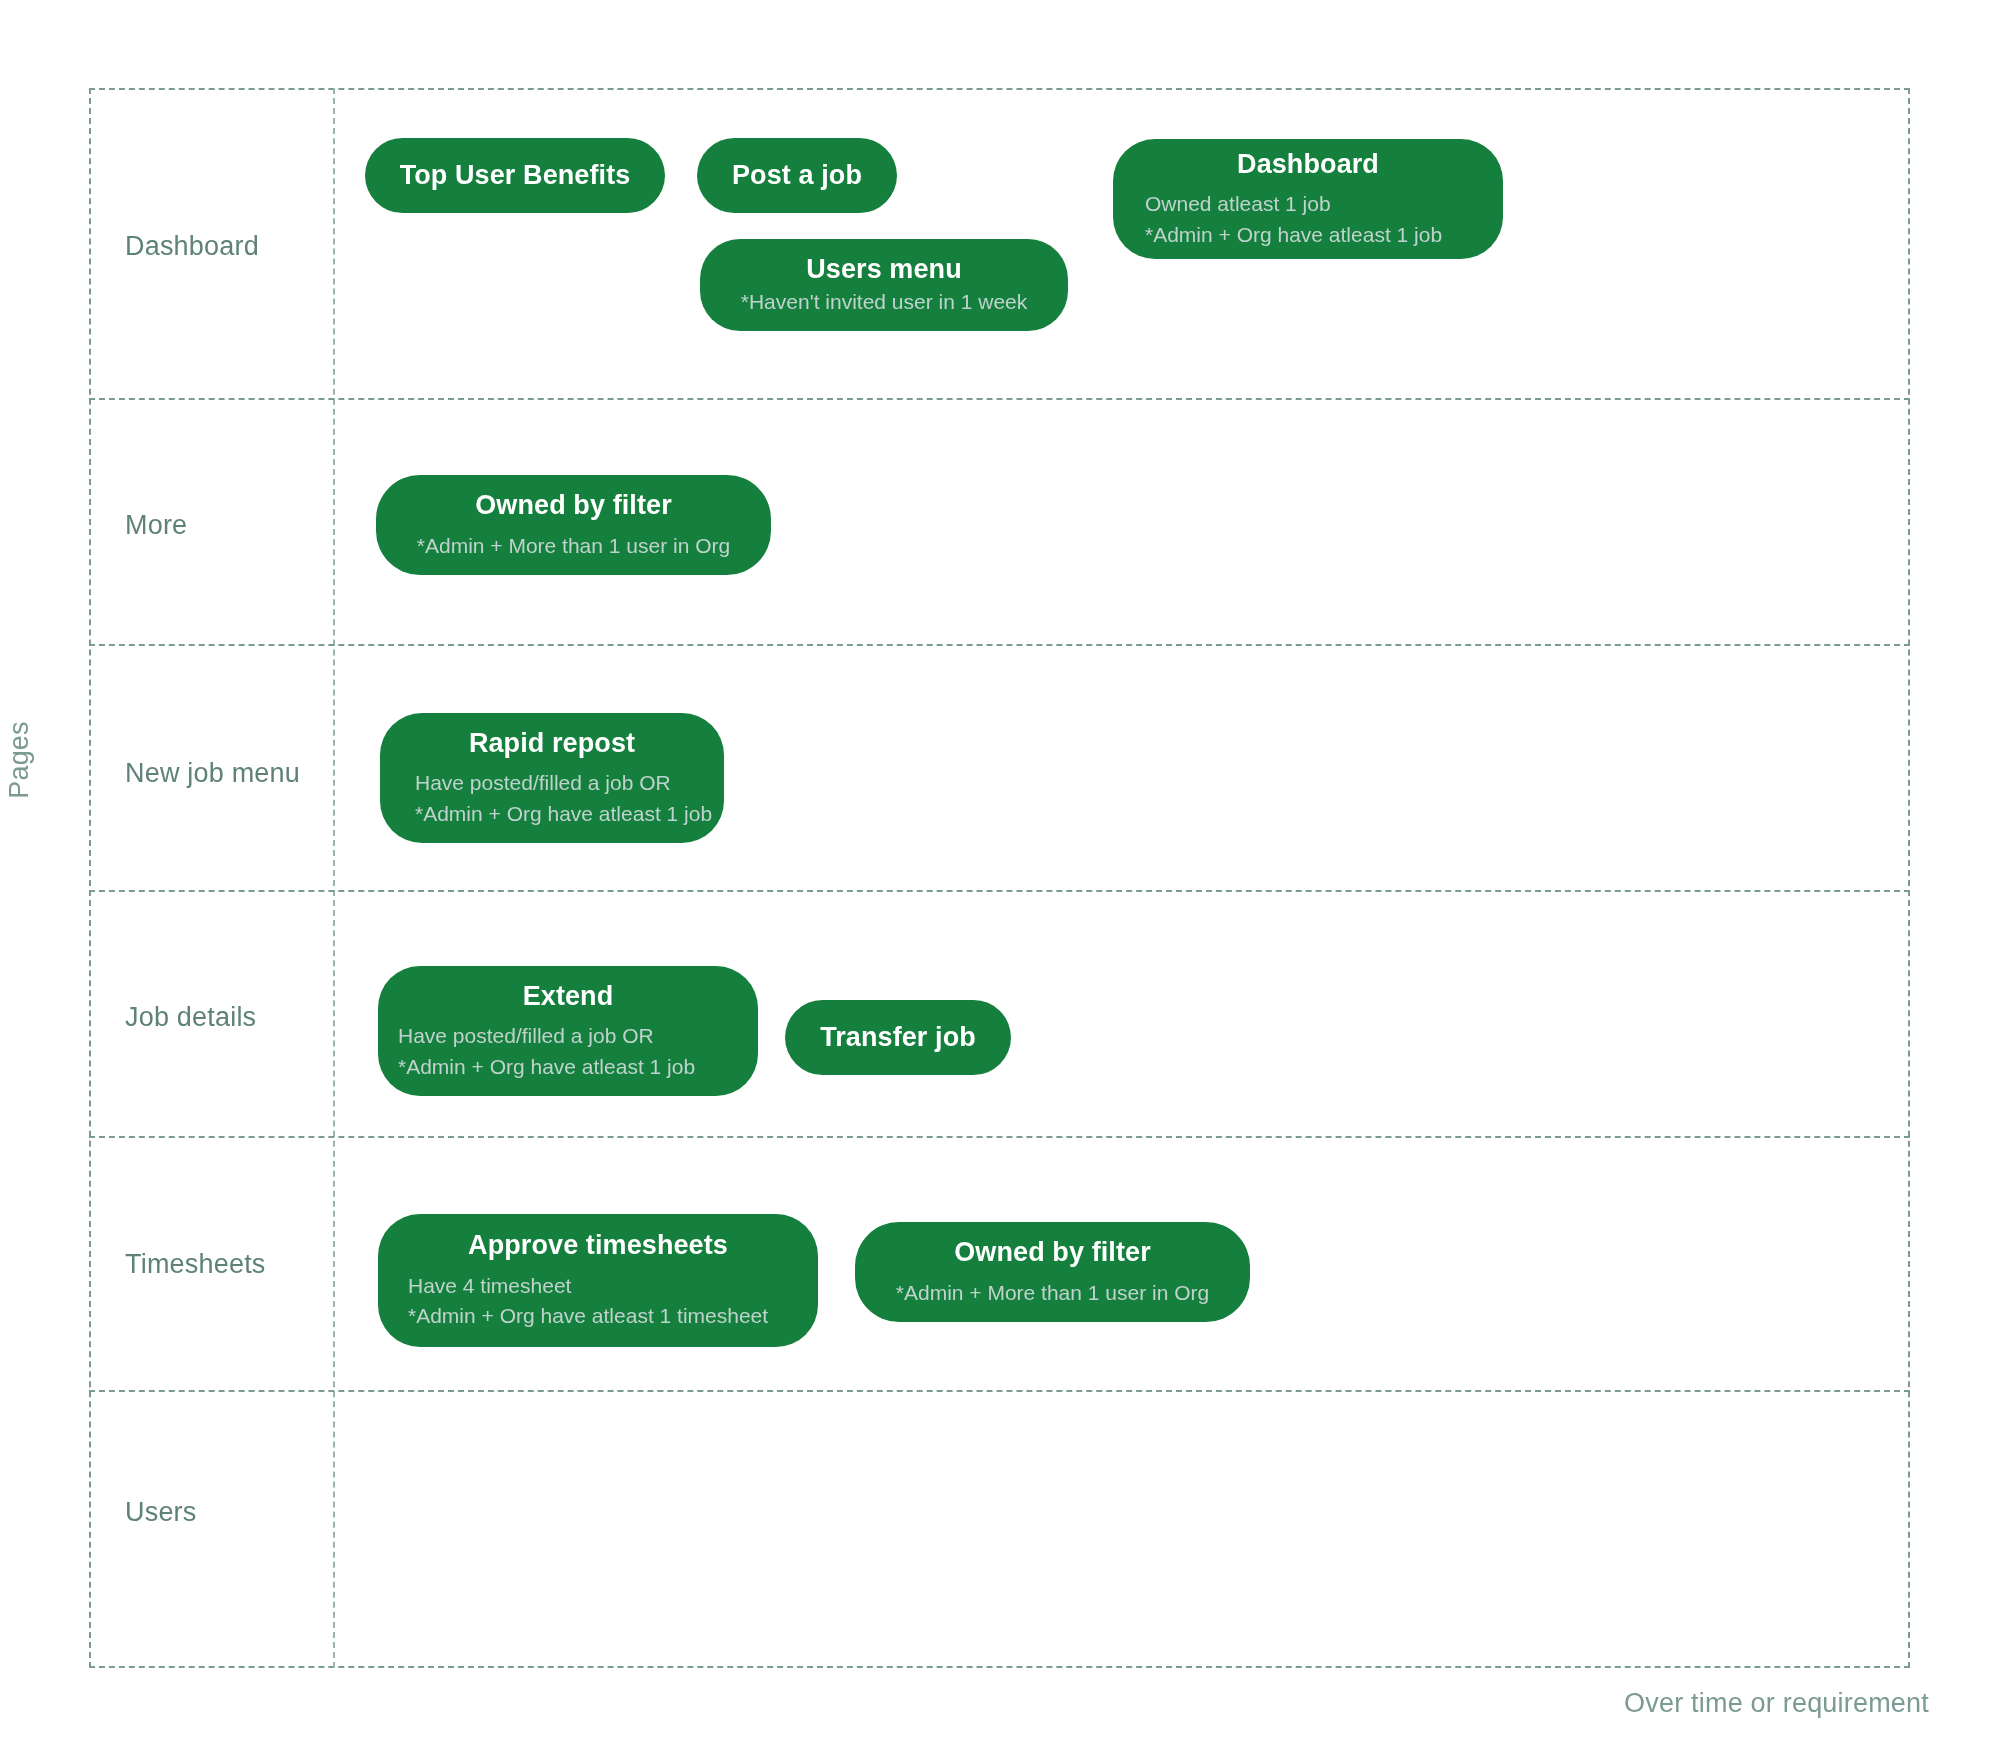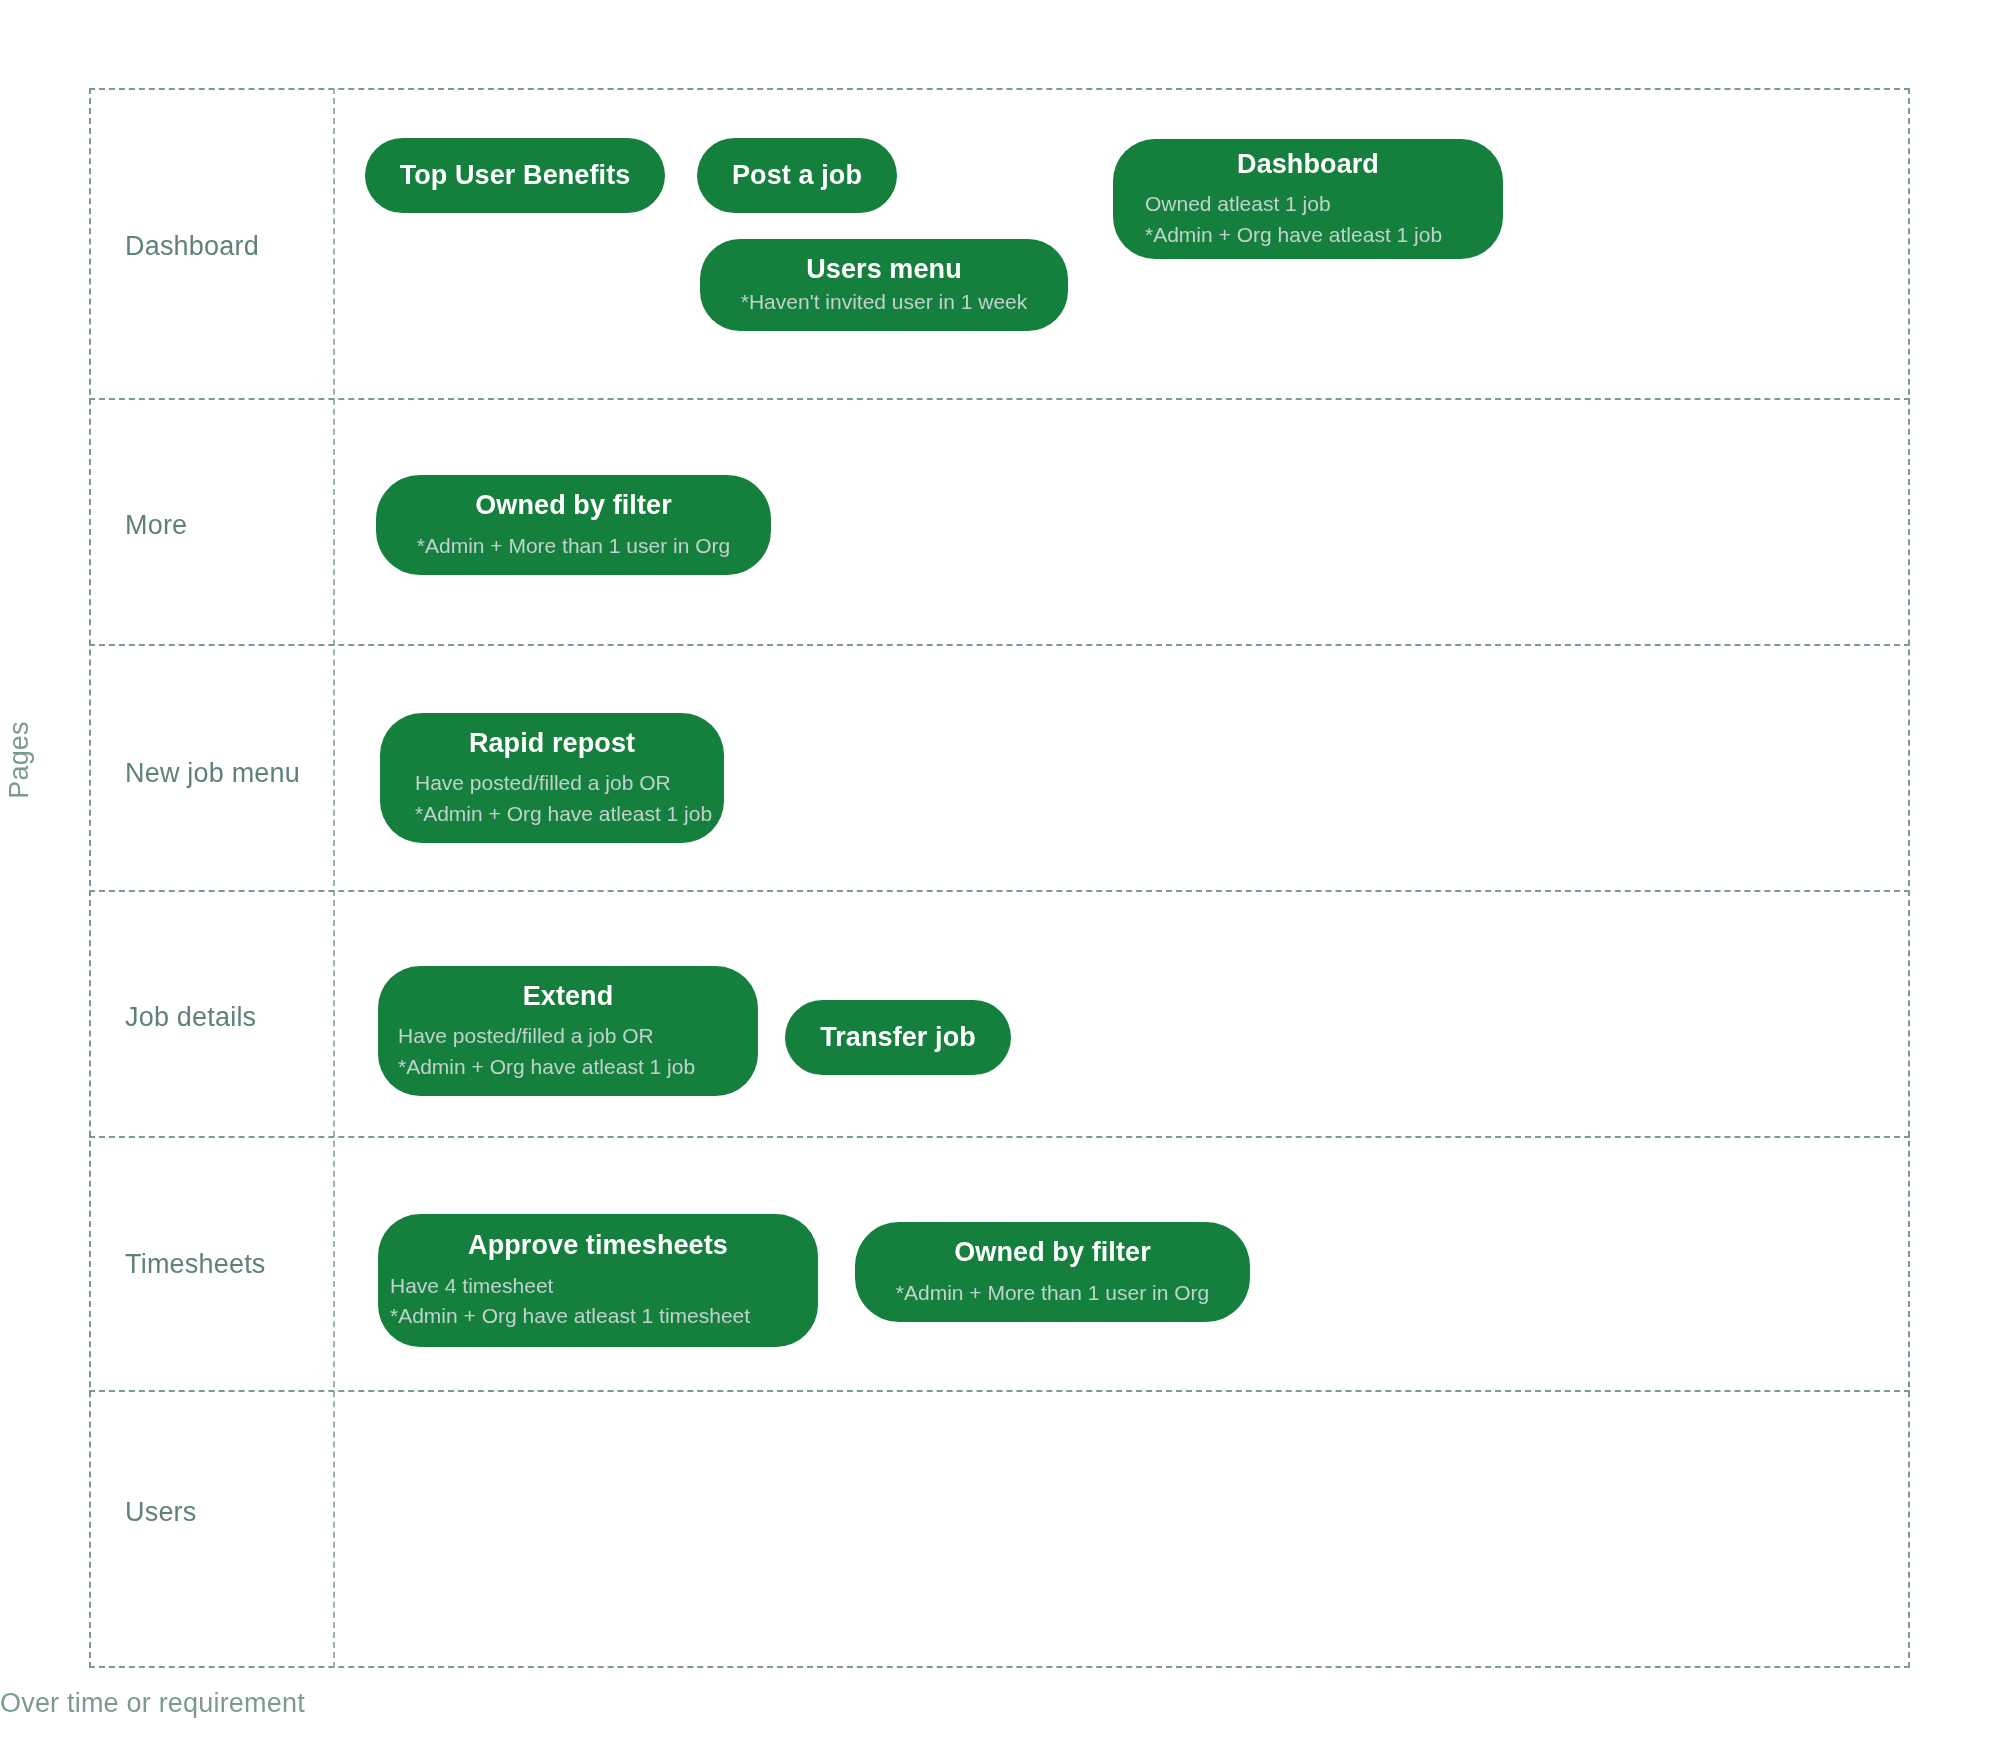--- a/index.html
+++ b/index.html
@@ -32,21 +32,21 @@
     font-size: 27px;
     color: #7b9a93;
     letter-spacing: 0.2px;
     white-space: nowrap;
   }
   .axis-x {
     position: absolute;
     left: 0;
     top: 1688px;
     width: 1929px;
-    text-align: left;
+    text-align: right;
     font-size: 27px;
     color: #7b9a93;
     letter-spacing: 0.2px;
   }
 
   
   .grid {
     position: absolute;
     left: 89px;
     top: 88px;
@@ -190,21 +190,21 @@
     <div class="card-lines left" style="margin-top:8px;">
       <div class="card-line">Have posted/filled a job OR</div>
       <div class="card-line">*Admin + Org have atleast 1 job</div>
     </div>
   </div>
 
   <div class="card pill" style="left:785px; top:1000px; width:226px; height:75px;">
     <div class="card-title">Transfer job</div>
   </div>
 
-  <div class="card" style="left:378px; top:1214px; width:440px; height:133px; border-radius:42px; padding:16px 12px;">
+  <div class="card" style="left:378px; top:1214px; width:440px; height:133px; border-radius:42px; padding:16px 30px;">
     <div class="card-title">Approve timesheets</div>
     <div class="card-lines left" style="margin-top:8px;">
       <div class="card-line">Have 4 timesheet</div>
       <div class="card-line">*Admin + Org have atleast 1 timesheet</div>
     </div>
   </div>
 
   <div class="card" style="left:855px; top:1222px; width:395px; height:100px; border-radius:44px; align-items:center;">
     <div class="card-title">Owned by filter</div>
     <div class="card-lines center" style="margin-top:8px;">

